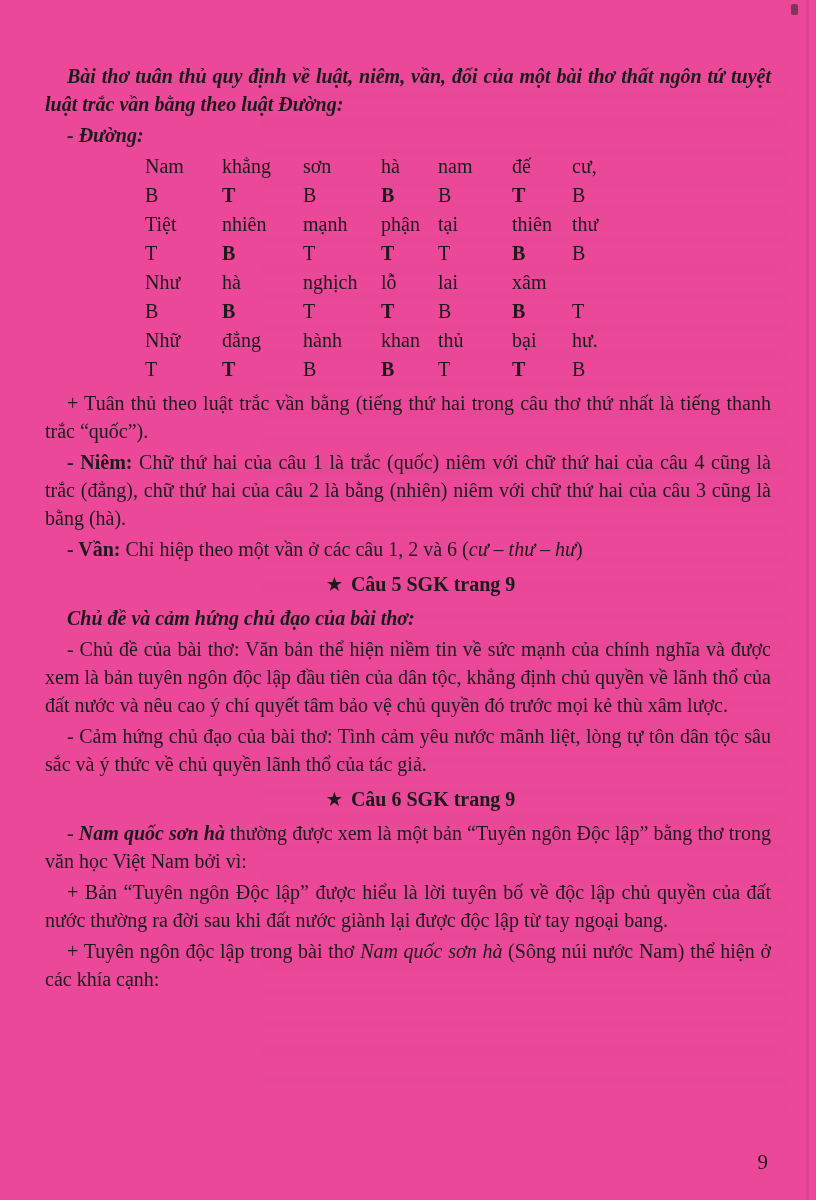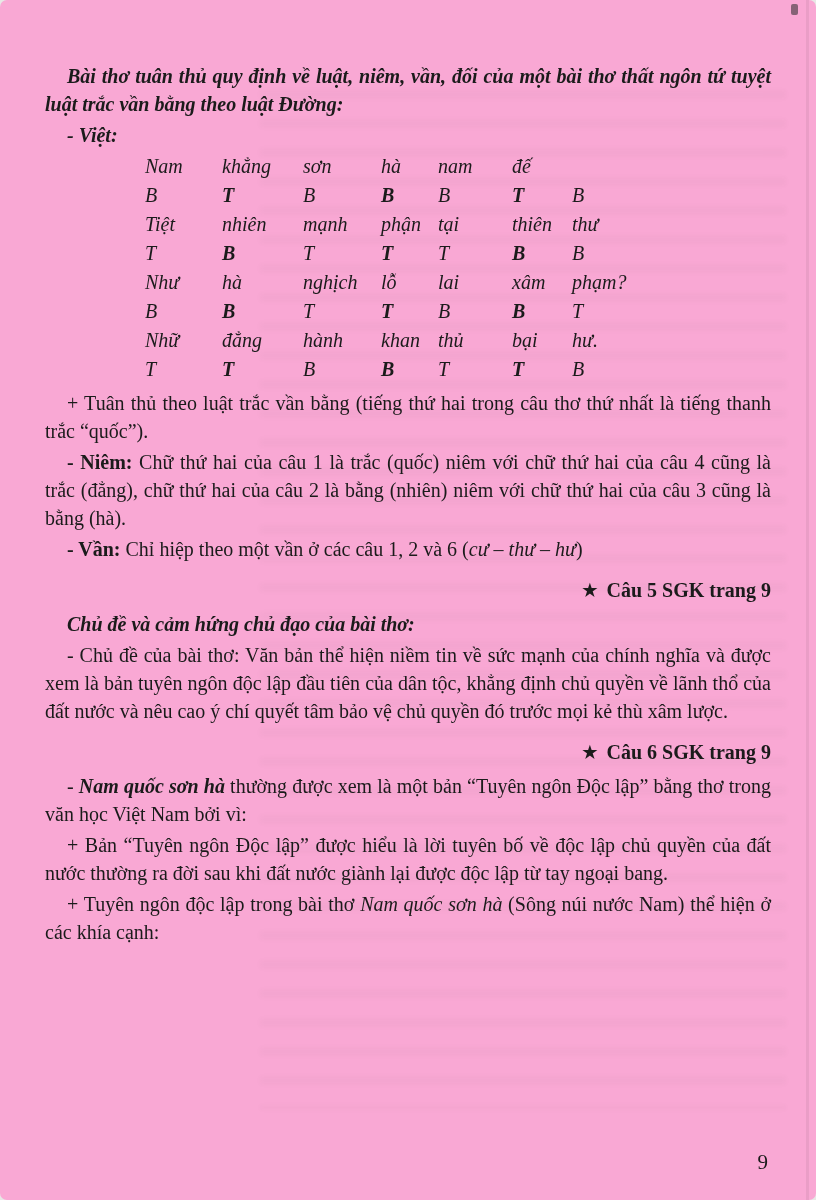--- a/index.html
+++ b/index.html
@@ -4,24 +4,23 @@
 <style>
   html, body { margin: 0; padding: 0; }
   body {
     width: 816px; height: 1200px;
     background: #e8e8e6;
     font-family: "Liberation Serif", "DejaVu Serif", serif;
   }
   .page {
     position: relative;
     width: 816px; height: 1200px;
-    background: #f9a8d4;
+    background: #ec4899;
     overflow: hidden;
     color: #1b1b1b;
-    border-radius: 7px;
   }
   
   .bleed {
     position: absolute; left: 260px; right: 30px; top: 90px; bottom: 90px;
     background: repeating-linear-gradient(180deg,
       rgba(60,60,60,0.05) 0px, rgba(60,60,60,0.05) 9px,
       rgba(0,0,0,0) 9px, rgba(0,0,0,0) 29px);
     filter: blur(2px);
     opacity: 0.5;
     pointer-events: none;
@@ -43,63 +42,63 @@
     text-align: justify;
   }
   p { margin: 0 0 3px 0; }
   .indent { text-indent: 22px; }
   .noindent { text-indent: 2px; }
   .b  { font-weight: bold; }
   .i  { font-style: italic; }
   .bi { font-weight: bold; font-style: italic; }
   .heading {
     font-weight: bold;
-    margin: 13px 0 4px 26px;
-    text-align: right;
+    margin: 7px 0 4px 26px;
+    text-align: center;
   }
   .star { font-size: 17px; margin-right: 9px; position: relative; top: -1px; }
   .tone-table { margin: 2px 0 5px 0; }
   .trow {
     display: grid;
     grid-template-columns: 77px 81px 78px 57px 74px 60px auto;
     padding-left: 100px;
     line-height: 29px;
     text-align: left;
-    font-style: italic;
   }
   .cell { display: block; }
   .page-number {
     position: absolute; right: 48px; top: 1150px;
     font-size: 21px; color: #1b1b1b;
   }
 </style>
 </head>
 <body>
 
 <div class="page">
   <div class="bleed"></div>
   <div class="edge-shadow"></div>
   <div class="corner-mark"></div>
 
   <div class="content">
 
     <p class="bi indent">Bài thơ tuân thủ quy định về luật, niêm, vần, đối của một bài thơ thất ngôn tứ tuyệt luật trắc vần bằng theo luật Đường:</p>
 
-    <p class="bi indent">- Việt:</p>
+    <p class="bi indent">- Đường:</p>
 
 
 
     <div class="tone-table">
       <div class="trow">
         <span class="cell">Nam</span>
         <span class="cell">khẳng</span>
         <span class="cell">sơn</span>
         <span class="cell">hà</span>
         <span class="cell">nam</span>
         <span class="cell">đế</span>
+        <span class="cell">cư,</span>
       </div>
       <div class="trow">
         <span class="cell">B</span>
         <span class="cell b">T</span>
         <span class="cell">B</span>
         <span class="cell b">B</span>
         <span class="cell">B</span>
         <span class="cell b">T</span>
         <span class="cell">B</span>
       </div>
@@ -123,21 +122,20 @@
         <span class="cell">B</span>
       </div>
 
       <div class="trow">
         <span class="cell">Như</span>
         <span class="cell">hà</span>
         <span class="cell">nghịch</span>
         <span class="cell">lỗ</span>
         <span class="cell">lai</span>
         <span class="cell">xâm</span>
-        <span class="cell">phạm?</span>
       </div>
       <div class="trow">
         <span class="cell">B</span>
         <span class="cell b">B</span>
         <span class="cell">T</span>
         <span class="cell b">T</span>
         <span class="cell">B</span>
         <span class="cell b">B</span>
         <span class="cell">T</span>
       </div>
@@ -174,20 +172,21 @@
 
 
     <p class="heading">
       <span class="star">★</span><span>Câu 5 SGK trang 9</span>
     </p>
 
     <p class="bi indent">Chủ đề và cảm hứng chủ đạo của bài thơ:</p>
 
     <p class="indent">- Chủ đề của bài thơ: Văn bản thể hiện niềm tin về sức mạnh của chính nghĩa và được xem là bản tuyên ngôn độc lập đầu tiên của dân tộc, khẳng định chủ quyền về lãnh thổ của đất nước và nêu cao ý chí quyết tâm bảo vệ chủ quyền đó trước mọi kẻ thù xâm lược.</p>
 
+    <p class="indent">- Cảm hứng chủ đạo của bài thơ: Tình cảm yêu nước mãnh liệt, lòng tự tôn dân tộc sâu sắc và ý thức về chủ quyền lãnh thổ của tác giả.</p>
 
     <p class="heading">
       <span class="star">★</span><span>Câu 6 SGK trang 9</span>
     </p>
 
     <p class="indent">
       <span>- </span><span class="bi">Nam quốc sơn hà</span><span> thường được xem là một bản “Tuyên ngôn Độc lập” bằng thơ trong văn học Việt Nam bởi vì:</span>
     </p>
 
     <p class="indent">+ Bản “Tuyên ngôn Độc lập” được hiểu là lời tuyên bố về độc lập chủ quyền của đất nước thường ra đời sau khi đất nước giành lại được độc lập từ tay ngoại bang.</p>

